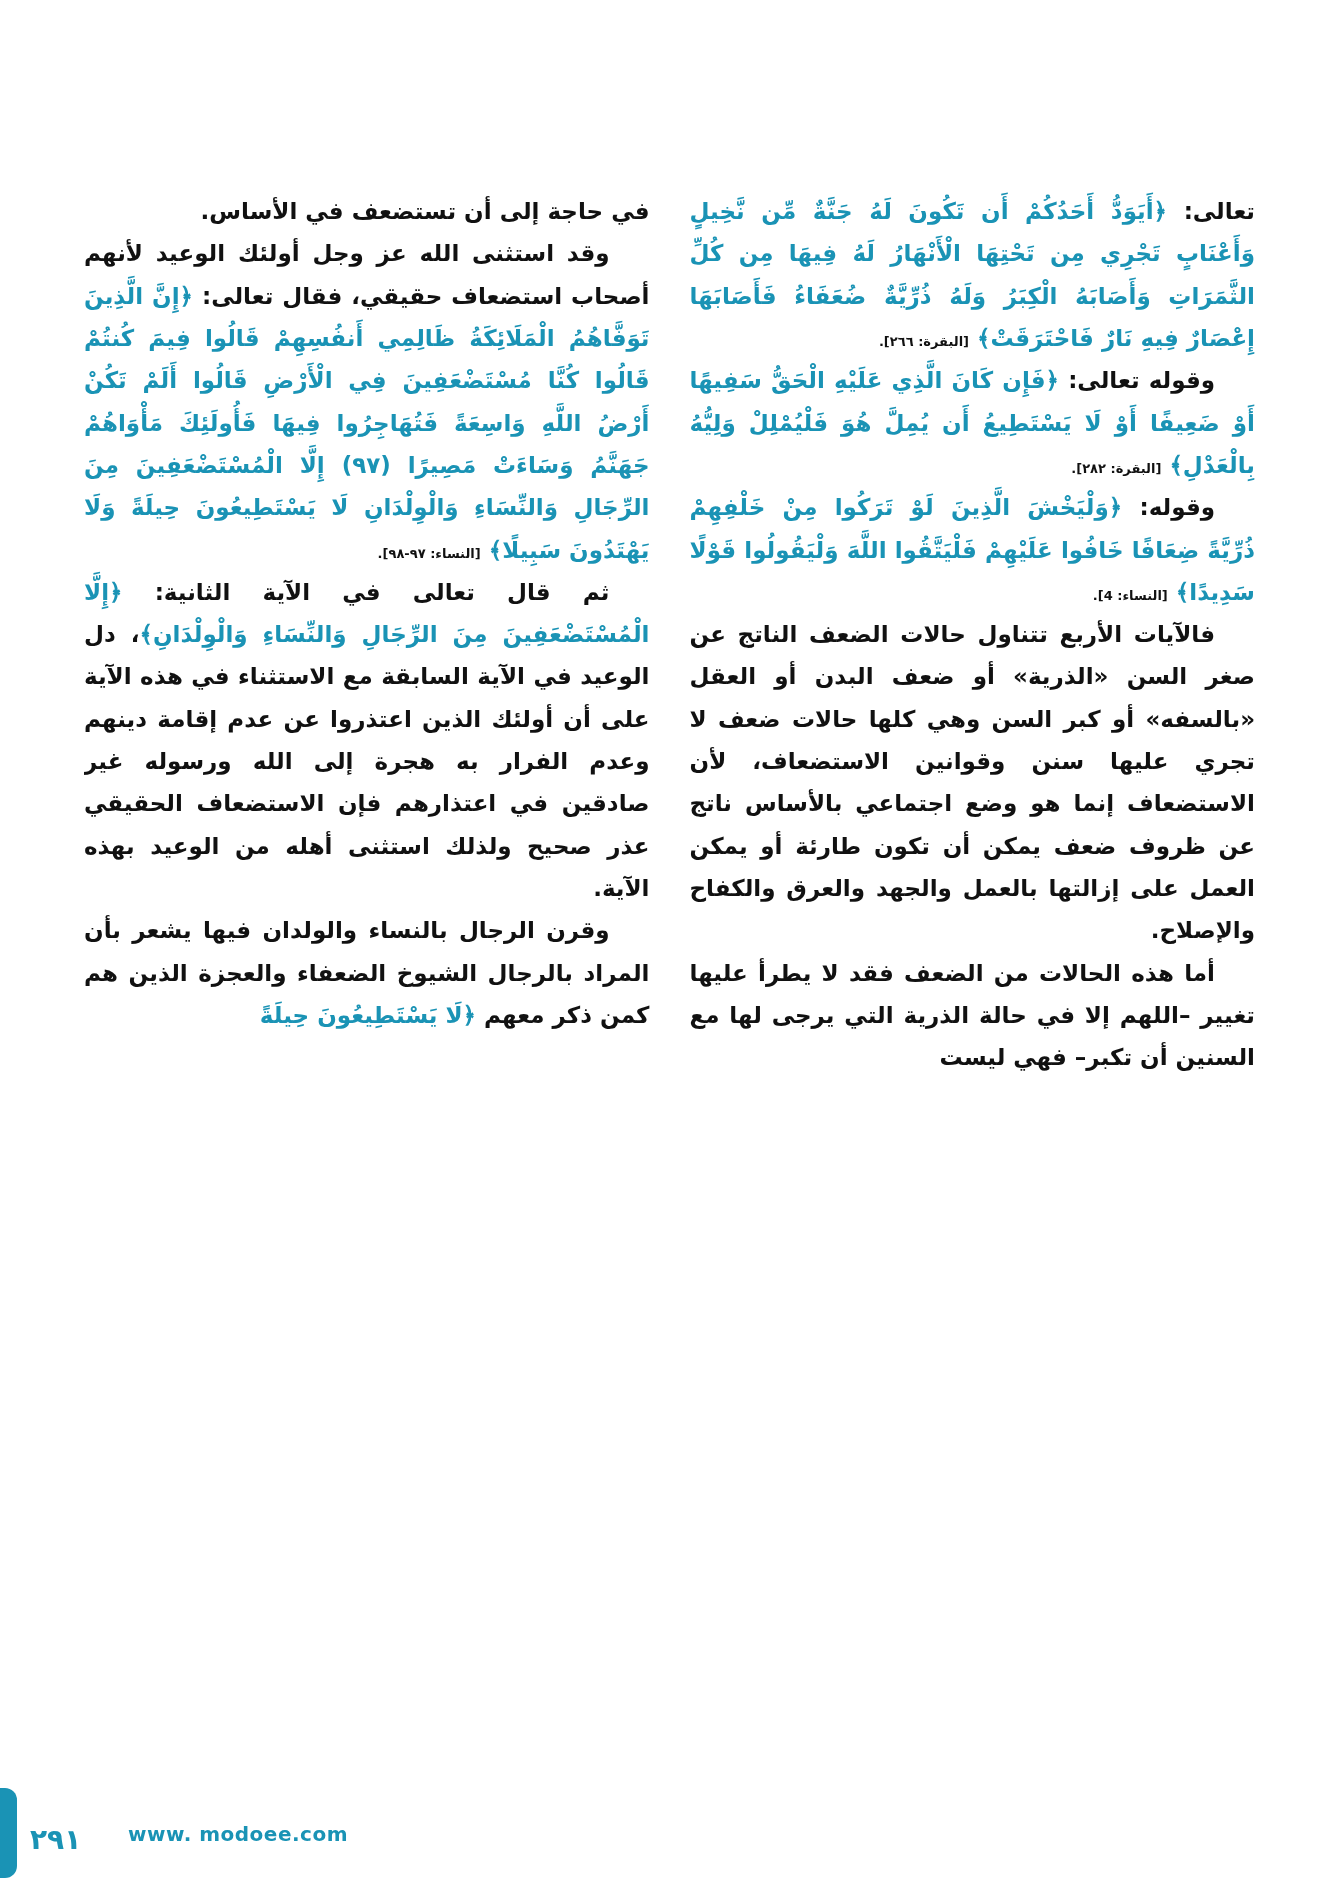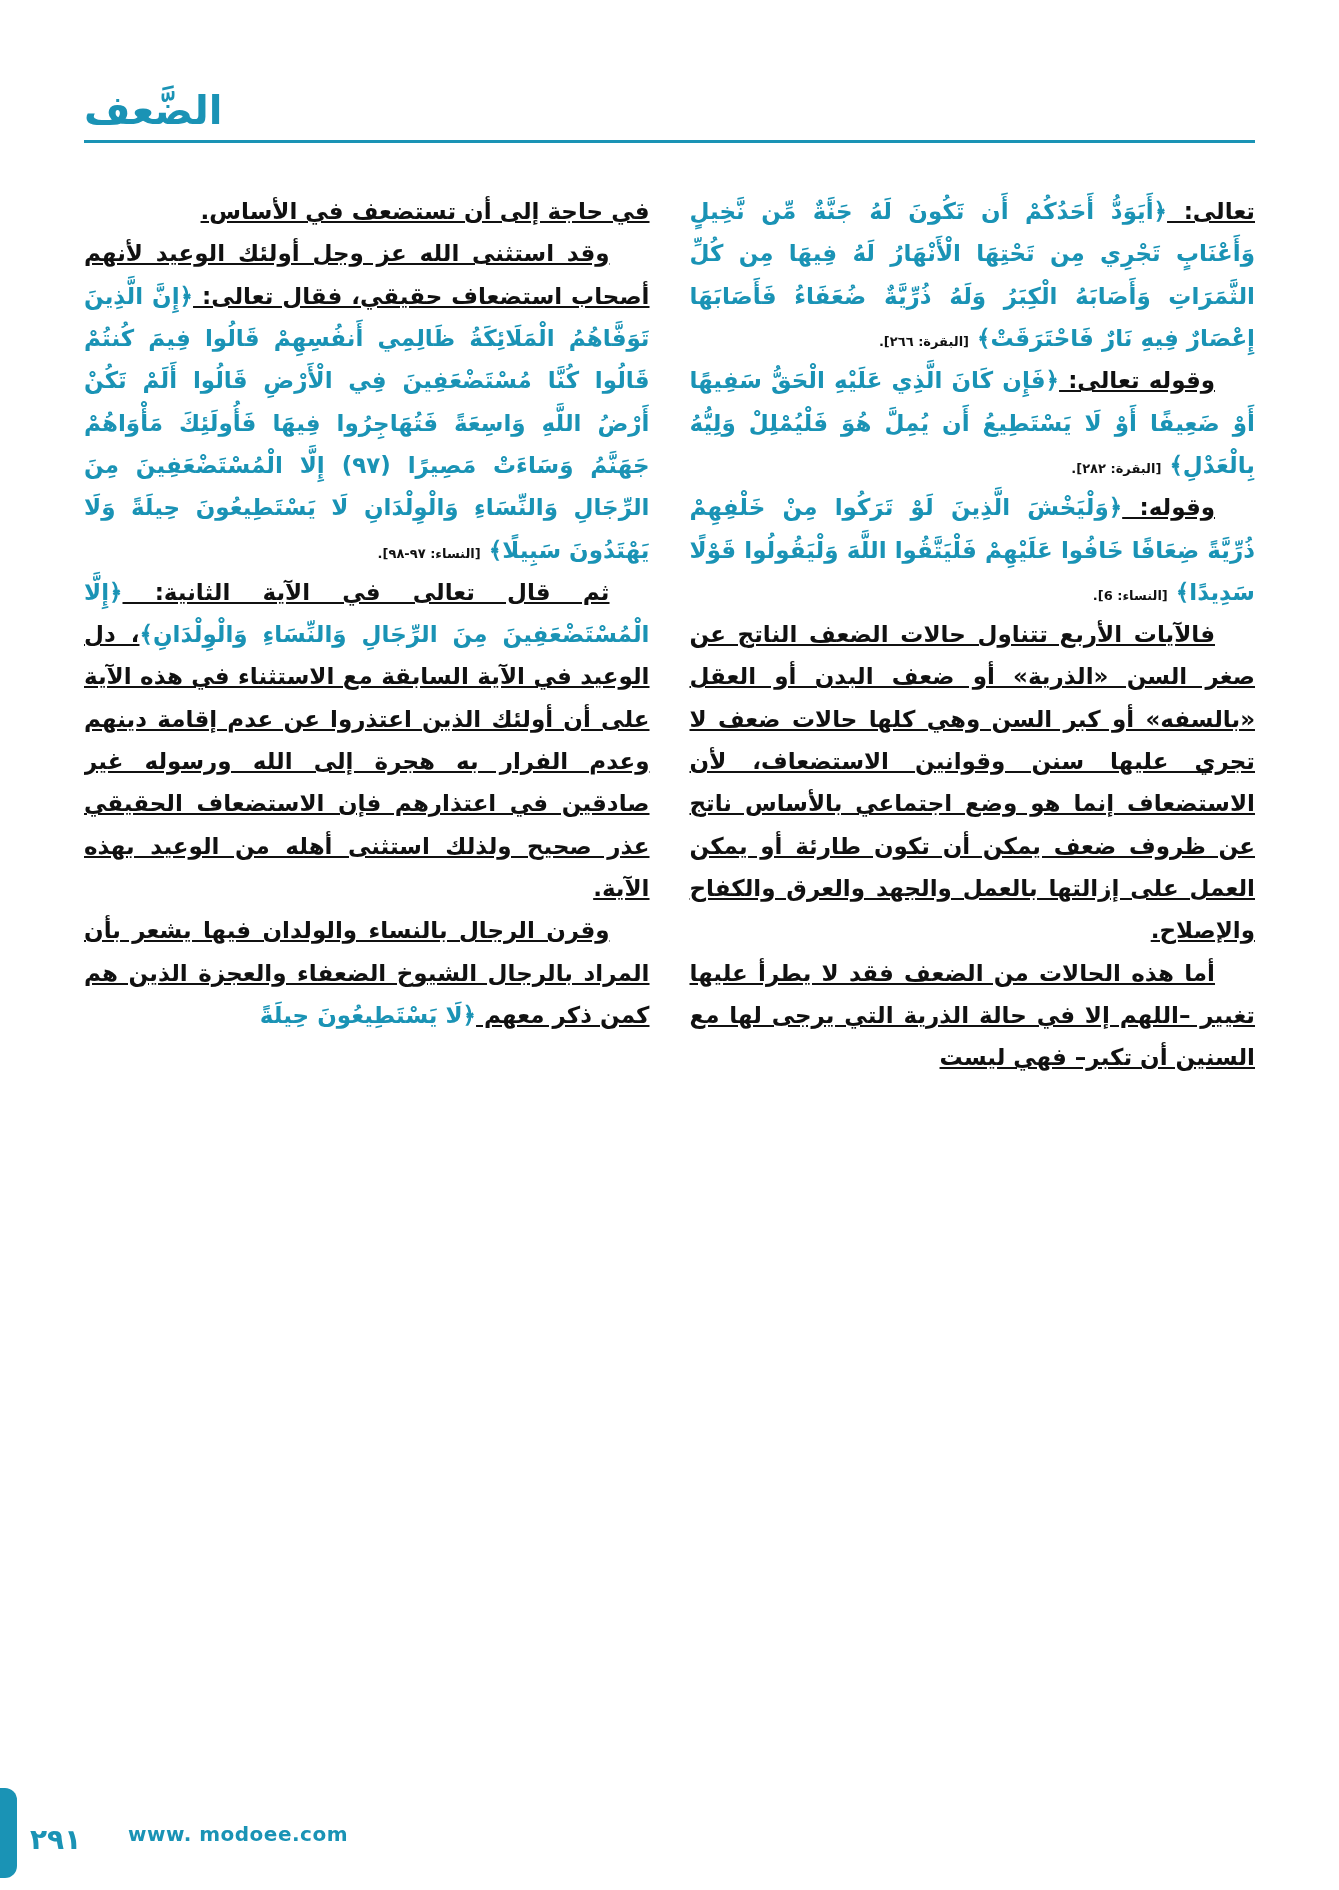--- a/index.html
+++ b/index.html
@@ -55,21 +55,21 @@
   .para{
     margin:0;
     color:var(--ink);
     font-size:23px;
     font-weight:bold;
     line-height:1.84;
     text-align:justify;
     text-justify:inter-word;
   }
   .para.indent{ text-indent:40px; }
-  .seg-plain{ color:var(--ink);text-decoration:underline; }
+  .seg-plain{ color:var(--ink); }
   .seg-quran{ color:var(--accent); }
   .seg-ref{ color:var(--ink); font-size:13px; }
   
   .footer-bar{
     position:absolute;
     left:0;
     bottom:12px;
     width:17px;
     height:90px;
     background:var(--accent);
@@ -93,29 +93,26 @@
     font-weight:bold;
     direction:ltr;
     letter-spacing:0.5px;
   }
 </style>
 </head>
 <body>
 
 <div class="page">
 
-  <header class="page-header">
-    <h1 class="page-title">الضَّعف</h1>
-  </header>
 
   <main class="columns">
     <section class="col">
         <p class="para"><span class="seg-plain">تعالى: </span><span class="seg-quran">﴿أَيَوَدُّ أَحَدُكُمْ أَن تَكُونَ لَهُ جَنَّةٌ مِّن نَّخِيلٍ وَأَعْنَابٍ تَجْرِي مِن تَحْتِهَا الْأَنْهَارُ لَهُ فِيهَا مِن كُلِّ الثَّمَرَاتِ وَأَصَابَهُ الْكِبَرُ وَلَهُ ذُرِّيَّةٌ ضُعَفَاءُ فَأَصَابَهَا إِعْصَارٌ فِيهِ نَارٌ فَاحْتَرَقَتْ﴾ </span><span class="seg-ref">[البقرة: ٢٦٦].</span></p>
         <p class="para indent"><span class="seg-plain">وقوله تعالى: </span><span class="seg-quran">﴿فَإِن كَانَ الَّذِي عَلَيْهِ الْحَقُّ سَفِيهًا أَوْ ضَعِيفًا أَوْ لَا يَسْتَطِيعُ أَن يُمِلَّ هُوَ فَلْيُمْلِلْ وَلِيُّهُ بِالْعَدْلِ﴾ </span><span class="seg-ref">[البقرة: ٢٨٢].</span></p>
-        <p class="para indent"><span class="seg-plain">وقوله: </span><span class="seg-quran">﴿وَلْيَخْشَ الَّذِينَ لَوْ تَرَكُوا مِنْ خَلْفِهِمْ ذُرِّيَّةً ضِعَافًا خَافُوا عَلَيْهِمْ فَلْيَتَّقُوا اللَّهَ وَلْيَقُولُوا قَوْلًا سَدِيدًا﴾ </span><span class="seg-ref">[النساء: 6].</span></p>
+        <p class="para indent"><span class="seg-plain">وقوله: </span><span class="seg-quran">﴿وَلْيَخْشَ الَّذِينَ لَوْ تَرَكُوا مِنْ خَلْفِهِمْ ذُرِّيَّةً ضِعَافًا خَافُوا عَلَيْهِمْ فَلْيَتَّقُوا اللَّهَ وَلْيَقُولُوا قَوْلًا سَدِيدًا﴾ </span><span class="seg-ref">[النساء: 4].</span></p>
         <p class="para indent"><span class="seg-plain">فالآيات الأربع تتناول حالات الضعف الناتج عن صغر السن «الذرية» أو ضعف البدن أو العقل «بالسفه» أو كبر السن وهي كلها حالات ضعف لا تجري عليها سنن وقوانين الاستضعاف، لأن الاستضعاف إنما هو وضع اجتماعي بالأساس ناتج عن ظروف ضعف يمكن أن تكون طارئة أو يمكن العمل على إزالتها بالعمل والجهد والعرق والكفاح والإصلاح.</span></p>
         <p class="para indent"><span class="seg-plain">أما هذه الحالات من الضعف فقد لا يطرأ عليها تغيير –اللهم إلا في حالة الذرية التي يرجى لها مع السنين أن تكبر– فهي ليست</span></p>
       </section>
     <section class="col">
         <p class="para"><span class="seg-plain">في حاجة إلى أن تستضعف في الأساس.</span></p>
         <p class="para indent"><span class="seg-plain">وقد استثنى الله عز وجل أولئك الوعيد لأنهم أصحاب استضعاف حقيقي، فقال تعالى: </span><span class="seg-quran">﴿إِنَّ الَّذِينَ تَوَفَّاهُمُ الْمَلَائِكَةُ ظَالِمِي أَنفُسِهِمْ قَالُوا فِيمَ كُنتُمْ قَالُوا كُنَّا مُسْتَضْعَفِينَ فِي الْأَرْضِ قَالُوا أَلَمْ تَكُنْ أَرْضُ اللَّهِ وَاسِعَةً فَتُهَاجِرُوا فِيهَا فَأُولَئِكَ مَأْوَاهُمْ جَهَنَّمُ وَسَاءَتْ مَصِيرًا (٩٧) إِلَّا الْمُسْتَضْعَفِينَ مِنَ الرِّجَالِ وَالنِّسَاءِ وَالْوِلْدَانِ لَا يَسْتَطِيعُونَ حِيلَةً وَلَا يَهْتَدُونَ سَبِيلًا﴾ </span><span class="seg-ref">[النساء: ٩٧-٩٨].</span></p>
         <p class="para indent"><span class="seg-plain">ثم قال تعالى في الآية الثانية: </span><span class="seg-quran">﴿إِلَّا الْمُسْتَضْعَفِينَ مِنَ الرِّجَالِ وَالنِّسَاءِ وَالْوِلْدَانِ﴾</span><span class="seg-plain">، دل الوعيد في الآية السابقة مع الاستثناء في هذه الآية على أن أولئك الذين اعتذروا عن عدم إقامة دينهم وعدم الفرار به هجرة إلى الله ورسوله غير صادقين في اعتذارهم فإن الاستضعاف الحقيقي عذر صحيح ولذلك استثنى أهله من الوعيد بهذه الآية.</span></p>
         <p class="para indent"><span class="seg-plain">وقرن الرجال بالنساء والولدان فيها يشعر بأن المراد بالرجال الشيوخ الضعفاء والعجزة الذين هم كمن ذكر معهم </span><span class="seg-quran">﴿لَا يَسْتَطِيعُونَ حِيلَةً</span></p>
       </section>
   </main>

